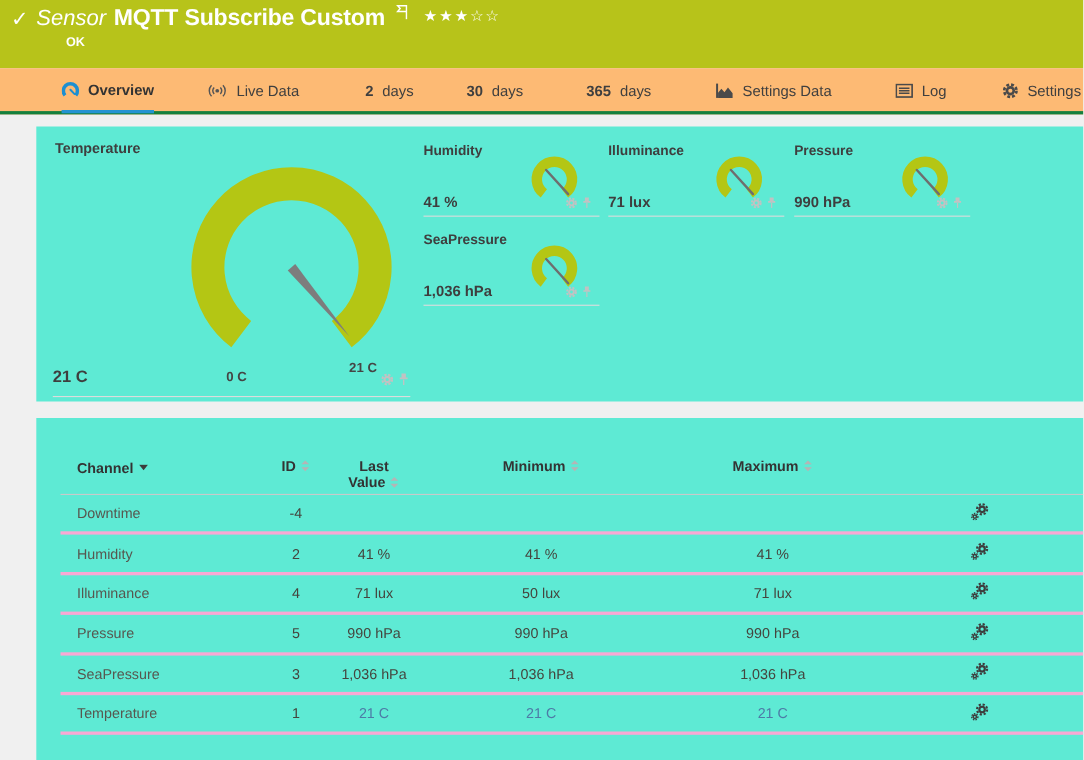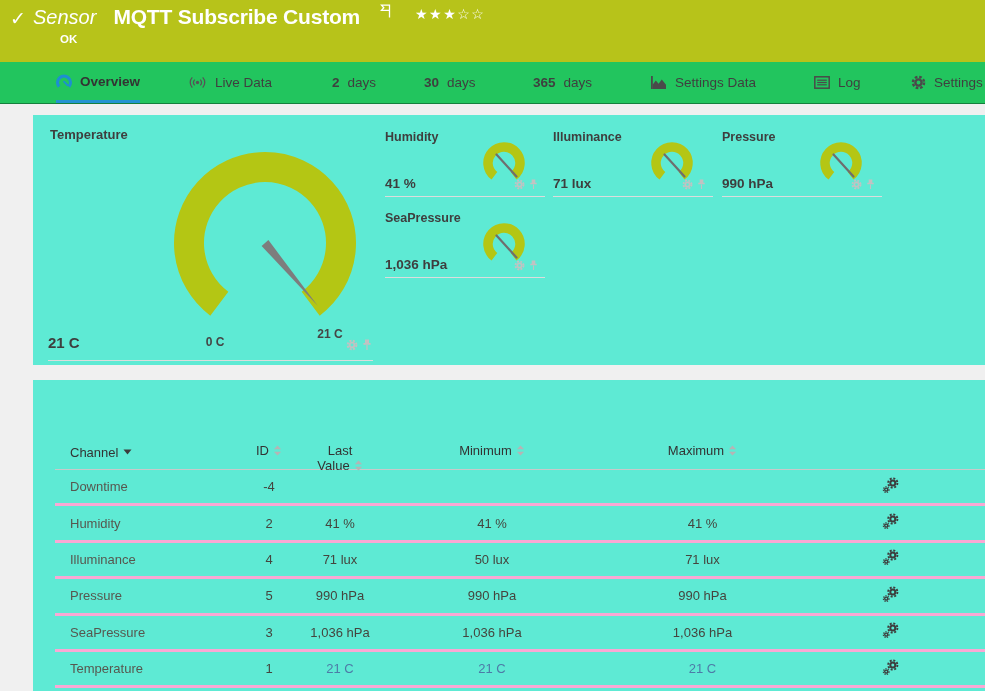--- a/index.html
+++ b/index.html
@@ -3,29 +3,29 @@
 <meta charset="utf-8">
 <style>
   * { margin:0; padding:0; box-sizing:border-box; }
   html,body { background:#f0f0f0; }
   body { font-family:"Liberation Sans","DejaVu Sans",sans-serif; }
   .screen { position:relative; width:985px; height:691px; background:#f0f0f0; overflow:hidden; }
 
   
   .banner { position:absolute; left:0; top:0; width:985px; height:62px; background:#b7c31a; color:#fff; }
   .banner .check { position:absolute; left:10px; top:7px; font-size:19px; font-weight:bold; }
-  .banner .titleline { position:absolute; left:33px; top:5px; display:flex; align-items:center; gap:17px; white-space:nowrap; }
+  .banner .titleline { position:absolute; left:33px; top:5px; display:flex; align-items:center; gap:7px; white-space:nowrap; }
   .banner .stype { font-size:20px; font-style:italic; font-weight:400; }
   .banner .stitle { font-size:21px; font-weight:bold; letter-spacing:-0.2px; }
   .banner .flag { margin-left:2px; margin-top:-8px; }
   .banner .stars { font-size:14px; letter-spacing:1.5px; margin-left:6px; margin-top:-6px; }
   .banner .ok { position:absolute; left:60px; top:33px; font-size:11.5px; font-weight:bold; }
 
   
-  .tabbar { position:absolute; left:0; top:62px; width:985px; height:42px; background:#22c55e; border-bottom:1px solid #15803d; }
+  .tabbar { position:absolute; left:0; top:62px; width:985px; height:42px; background:#fdba74; border-bottom:3px solid #15803d; }
   .tab { position:absolute; top:0; height:41px; display:flex; align-items:center; gap:8px; font-size:13.5px; color:#3f3f3f; cursor:pointer; white-space:nowrap; }
   .tab.active { border-bottom:3px solid #2493d1; font-weight:bold; color:#333; }
   .tab .num { font-weight:bold; }
   .tab svg { display:block; }
 
   
   .card { position:absolute; left:33px; width:952px; background:#5eead4; }
   .card.gauges { top:115px; height:250px; }
   .card.table { top:380px; height:311px; }
 
@@ -43,21 +43,21 @@
   .scell { position:absolute; width:160px; height:72px; border-bottom:1px solid #dcdcdc; }
   .scell .gtitle { position:absolute; left:0; top:5px; font-size:12.5px; font-weight:bold; color:#3e3e3e; }
   .scell .gvalue { position:absolute; left:0; top:51px; font-size:13.5px; font-weight:bold; color:#3e3e3e; }
   .scell svg.smallgauge { position:absolute; left:93px; top:15px; }
   .scell .cellicons { position:absolute; left:129px; top:54px; }
   .cellicons { display:flex; gap:4px; align-items:center; }
 
   
   .chtable { position:absolute; left:22px; top:0; width:930px; }
   .trow { display:grid; grid-template-columns:190px 48px 94px 210px 211px 1fr; align-items:center; height:36.4px; border-bottom:3px solid #f9a8d4; font-size:13px; }
-  .trow.thead { height:90px; border-bottom:1px solid #c9c9c9; align-items:start; padding-top:63px; font-weight:normal; color:#333; }
+  .trow.thead { height:70px; border-bottom:1px solid #c9c9c9; align-items:start; padding-top:36px; font-weight:bold; color:#333; }
   .cell-channel { padding-left:15px; text-align:left; color:#57574f; }
   .cell-id, .cell-last, .cell-min, .cell-max { text-align:center; color:#45453e; }
   .thead .cell-channel, .thead .cell-id, .thead .cell-last, .thead .cell-min, .thead .cell-max { color:#333; cursor:pointer; }
   .cell-gear { padding-left:74px; }
   .trow.primary .cell-last, .trow.primary .cell-min, .trow.primary .cell-max { color:#4d7ba7; }
   .sorticon { display:inline-block; vertical-align:-1px; margin-left:4px; }
   .caret { display:inline-block; vertical-align:2px; margin-left:5px; }
   .gearsbtn { display:inline-block; cursor:pointer; line-height:0; }
 </style>
 </head>

